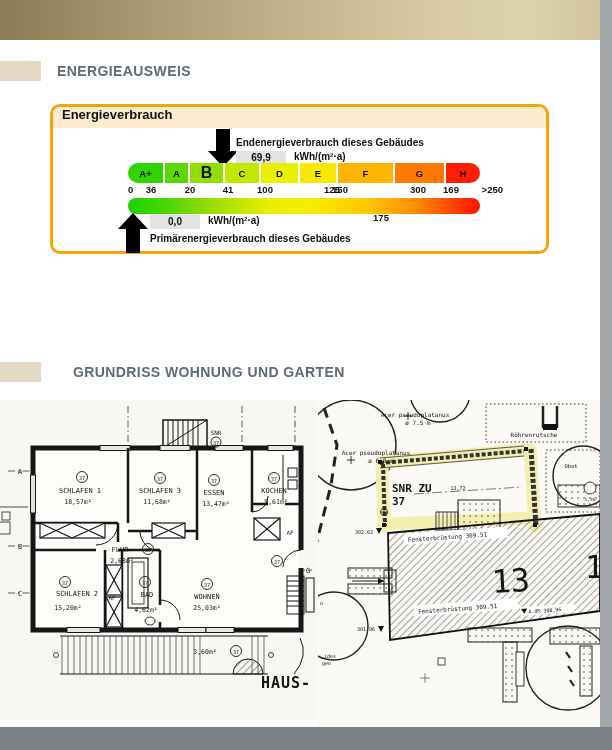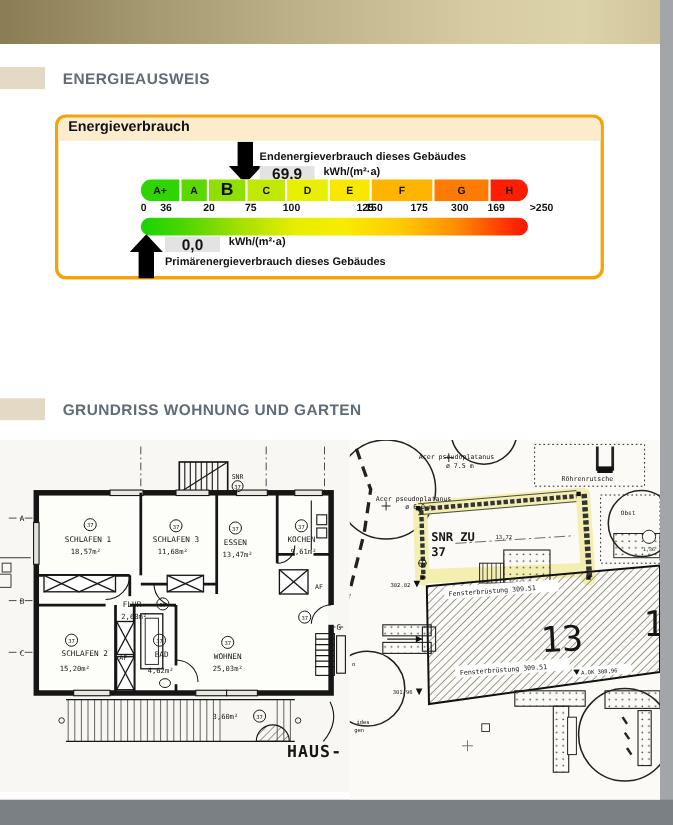--- a/index.html
+++ b/index.html
@@ -19,21 +19,21 @@
   .sec-head{left:0;height:22px;display:flex;align-items:center;}
   .sec-swatch{width:41px;height:20px;background:#e4d9c5;flex:0 0 auto;}
   .sec-title{margin-left:16px;font-size:14px;font-weight:bold;color:#606b75;letter-spacing:0.4px;white-space:nowrap;}
   
   .energy-box{left:50px;top:104px;width:499px;height:150px;background:#fff;
     border:3px solid #f2a50a;border-radius:10px;box-sizing:border-box;}
   .energy-head{position:absolute;left:0;top:0;right:0;height:21px;background:#fcebcd;
     border-radius:7px 7px 0 0;display:flex;align-items:flex-start;padding-left:9px;}
   .energy-title{font-size:13px;font-weight:bold;color:#111;}
   .e-label{position:absolute;font-size:10px;font-weight:bold;color:#111;white-space:nowrap;}
-  .e-valbox{position:absolute;background:#e3e3e3;font-size:14px;font-weight:bold;color:#111;
+  .e-valbox{position:absolute;background:#e3e3e3;font-size:10px;font-weight:bold;color:#111;
     text-align:center;line-height:14px;}
   .scale{position:absolute;left:75px;top:56px;width:352px;height:20px;border-radius:10px;overflow:hidden;background:#fff;}
   .seg{position:absolute;top:0;height:20px;display:flex;align-items:center;justify-content:center;
     font-size:9.5px;font-weight:bold;color:#101010;}
   .seg.big{font-size:16px;}
   .ticks{position:absolute;left:75px;top:77px;width:352px;height:13px;font-size:9.5px;font-weight:bold;color:#111;}
   .tick{position:absolute;top:0;transform:translateX(-50%);white-space:nowrap;}
   .tick.first{transform:none;}
   .tick.last{transform:translateX(-100%);}
   .grad2{position:absolute;left:75px;top:91px;width:352px;height:16px;border-radius:8px;
@@ -106,42 +106,42 @@
       </span>
     <span class="seg" style="left: 318px; width: 34px; background: rgb(255, 30, 0);">
         <i style="font-style:normal">H</i>
       </span>
   </div>
 
   <div class="ticks">
     <span class="tick first" style="left:0px;">0</span>
     <span class="tick" style="left:23px;">36</span>
     <span class="tick" style="left:62px;">20</span>
-    <span class="tick" style="left:100px;">75</span>
+    <span class="tick" style="left:100px;">41</span>
     <span class="tick" style="left:137px;">100</span>
     <span class="tick" style="left:175px;margin-left:29px;">125</span>
     <span class="tick" style="left:212px;">150</span>
-    <span class="tick" style="left:253px;">175</span>
+    <span class="tick" style="left:253px;margin-top:28px;">175</span>
     <span class="tick" style="left:290px;">300</span>
     <span class="tick" style="left:323px;">169</span>
     <span class="tick last" style="left:352px;margin-left:23px;">&gt;250</span>
   </div>
 
   <div class="grad2"></div>
 
   <div class="arrow-up">
     <div class="head"></div>
       <div class="shaft"></div>
   </div>
   <span class="e-valbox" style="left:97px;top:108px;width:50px;height:14px;">0,0</span>
   <span class="e-label" style="left:155px;top:108px;">kWh/(m²·a)</span>
   <span class="e-label" style="left:97px;top:126px;">Primärenergieverbrauch dieses Gebäudes</span>
 </div>
 
-<div class="abs sec-head" style="top:361px;">
+<div class="abs sec-head" style="top:361px;gap:16px;">
   <div class="sec-swatch"></div>
   <div class="sec-title">GRUNDRISS WOHNUNG UND GARTEN</div>
 </div>
 
 <svg class="abs plan-left" width="318" height="320" viewBox="0 0 318 320">
   <defs>
     <pattern id="hatch" width="5" height="5" patternUnits="userSpaceOnUse" patternTransform="rotate(45)">
       <line x1="0" y1="0" x2="0" y2="5" stroke="#55534e" stroke-width="1.1"></line>
     </pattern>
   </defs>

